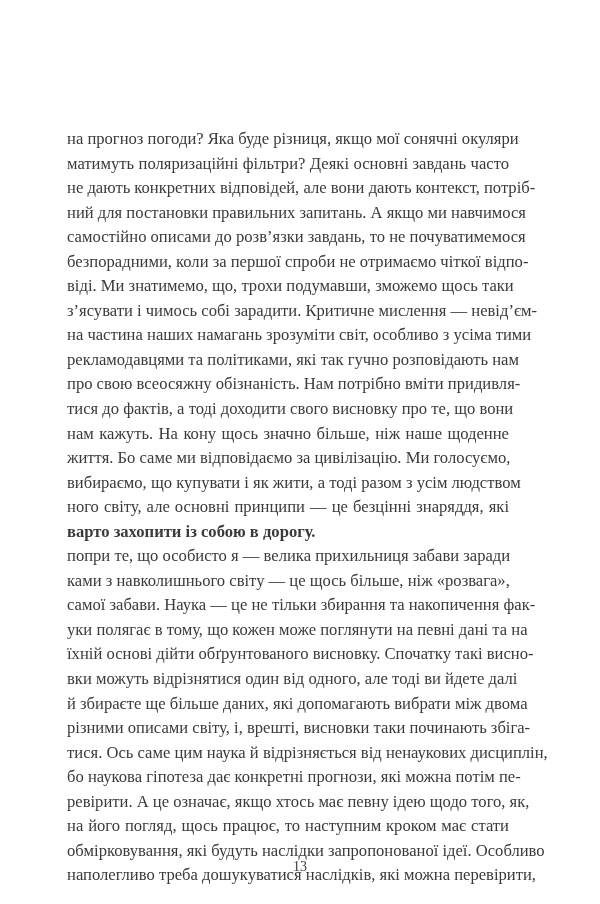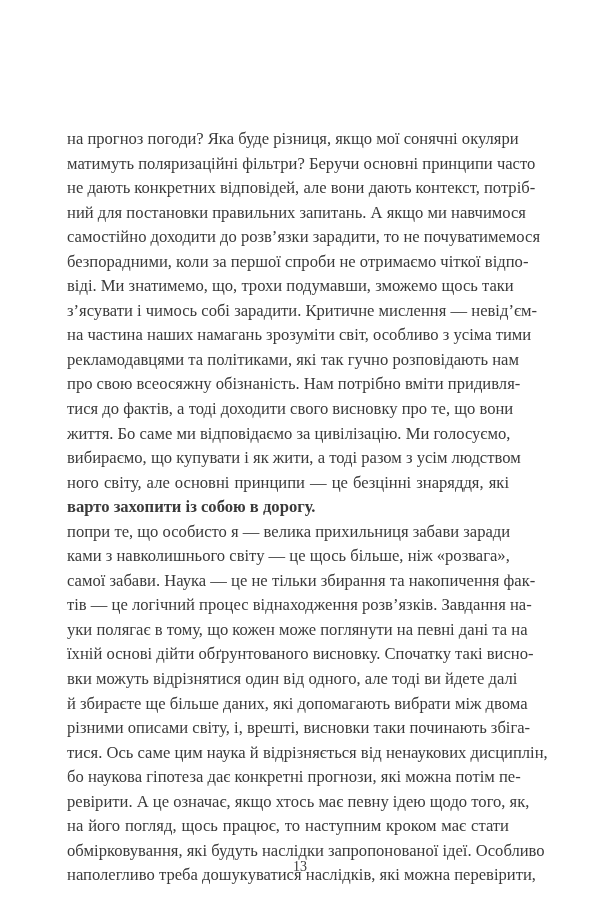--- a/index.html
+++ b/index.html
@@ -34,42 +34,42 @@
   }
 </style>
 </head>
 <body>
 
 <div class="page">
   <div class="text-block">
 
     <div>
       <span class="line">на прогноз погоди? Яка буде різниця, якщо мої сонячні окуляри</span>
-      <span class="line">матимуть поляризаційні фільтри? Беручи основні принципи часто</span>
+      <span class="line">матимуть поляризаційні фільтри? Деякі основні завдань часто</span>
       <span class="line">не дають конкретних відповідей, але вони дають контекст, потріб-</span>
       <span class="line">ний для постановки правильних запитань. А якщо ми навчимося</span>
-      <span class="line">самостійно доходити до розв’язки зарадити, то не почуватимемося</span>
+      <span class="line">самостійно описами до розв’язки завдань, то не почуватимемося</span>
       <span class="line">безпорадними, коли за першої спроби не отримаємо чіткої відпо-</span>
       <span class="line">віді. Ми знатимемо, що, трохи подумавши, зможемо щось таки</span>
       <span class="line">з’ясувати і чимось собі зарадити. Критичне мислення — невід’єм-</span>
       <span class="line">на частина наших намагань зрозуміти світ, особливо з усіма тими</span>
       <span class="line">рекламодавцями та політиками, які так гучно розповідають нам</span>
       <span class="line">про свою всеосяжну обізнаність. Нам потрібно вміти придивля-</span>
       <span class="line">тися до фактів, а тоді доходити свого висновку про те, що вони</span>
+      <span class="line">нам кажуть. На кону щось значно більше, ніж наше щоденне</span>
       <span class="line">життя. Бо саме ми відповідаємо за цивілізацію. Ми голосуємо,</span>
       <span class="line">вибираємо, що купувати і як жити, а тоді разом з усім людством</span>
       <span class="line">ного світу, але основні принципи — це безцінні знаряддя, які</span>
       <span class="line last">варто захопити із собою в дорогу.</span>
     </div>
 
     <div>
       <span class="line">попри те, що особисто я — велика прихильниця забави заради</span>
       <span class="line">ками з навколишнього світу — це щось більше, ніж «розвага»,</span>
       <span class="line">самої забави. Наука — це не тільки збирання та накопичення фак-</span>
-      <span class="line">тів — це логічний процес віднаходження розв’язків. Завдання на-</span>
       <span class="line">уки полягає в тому, що кожен може поглянути на певні дані та на</span>
       <span class="line">їхній основі дійти обґрунтованого висновку. Спочатку такі висно-</span>
       <span class="line">вки можуть відрізнятися один від одного, але тоді ви йдете далі</span>
       <span class="line">й збираєте ще більше даних, які допомагають вибрати між двома</span>
       <span class="line">різними описами світу, і, врешті, висновки таки починають збіга-</span>
       <span class="line">тися. Ось саме цим наука й відрізняється від ненаукових дисциплін,</span>
       <span class="line">бо наукова гіпотеза дає конкретні прогнози, які можна потім пе-</span>
       <span class="line">ревірити. А це означає, якщо хтось має певну ідею щодо того, як,</span>
       <span class="line">на його погляд, щось працює, то наступним кроком має стати</span>
       <span class="line">обмірковування, які будуть наслідки запропонованої ідеї. Особливо</span>

